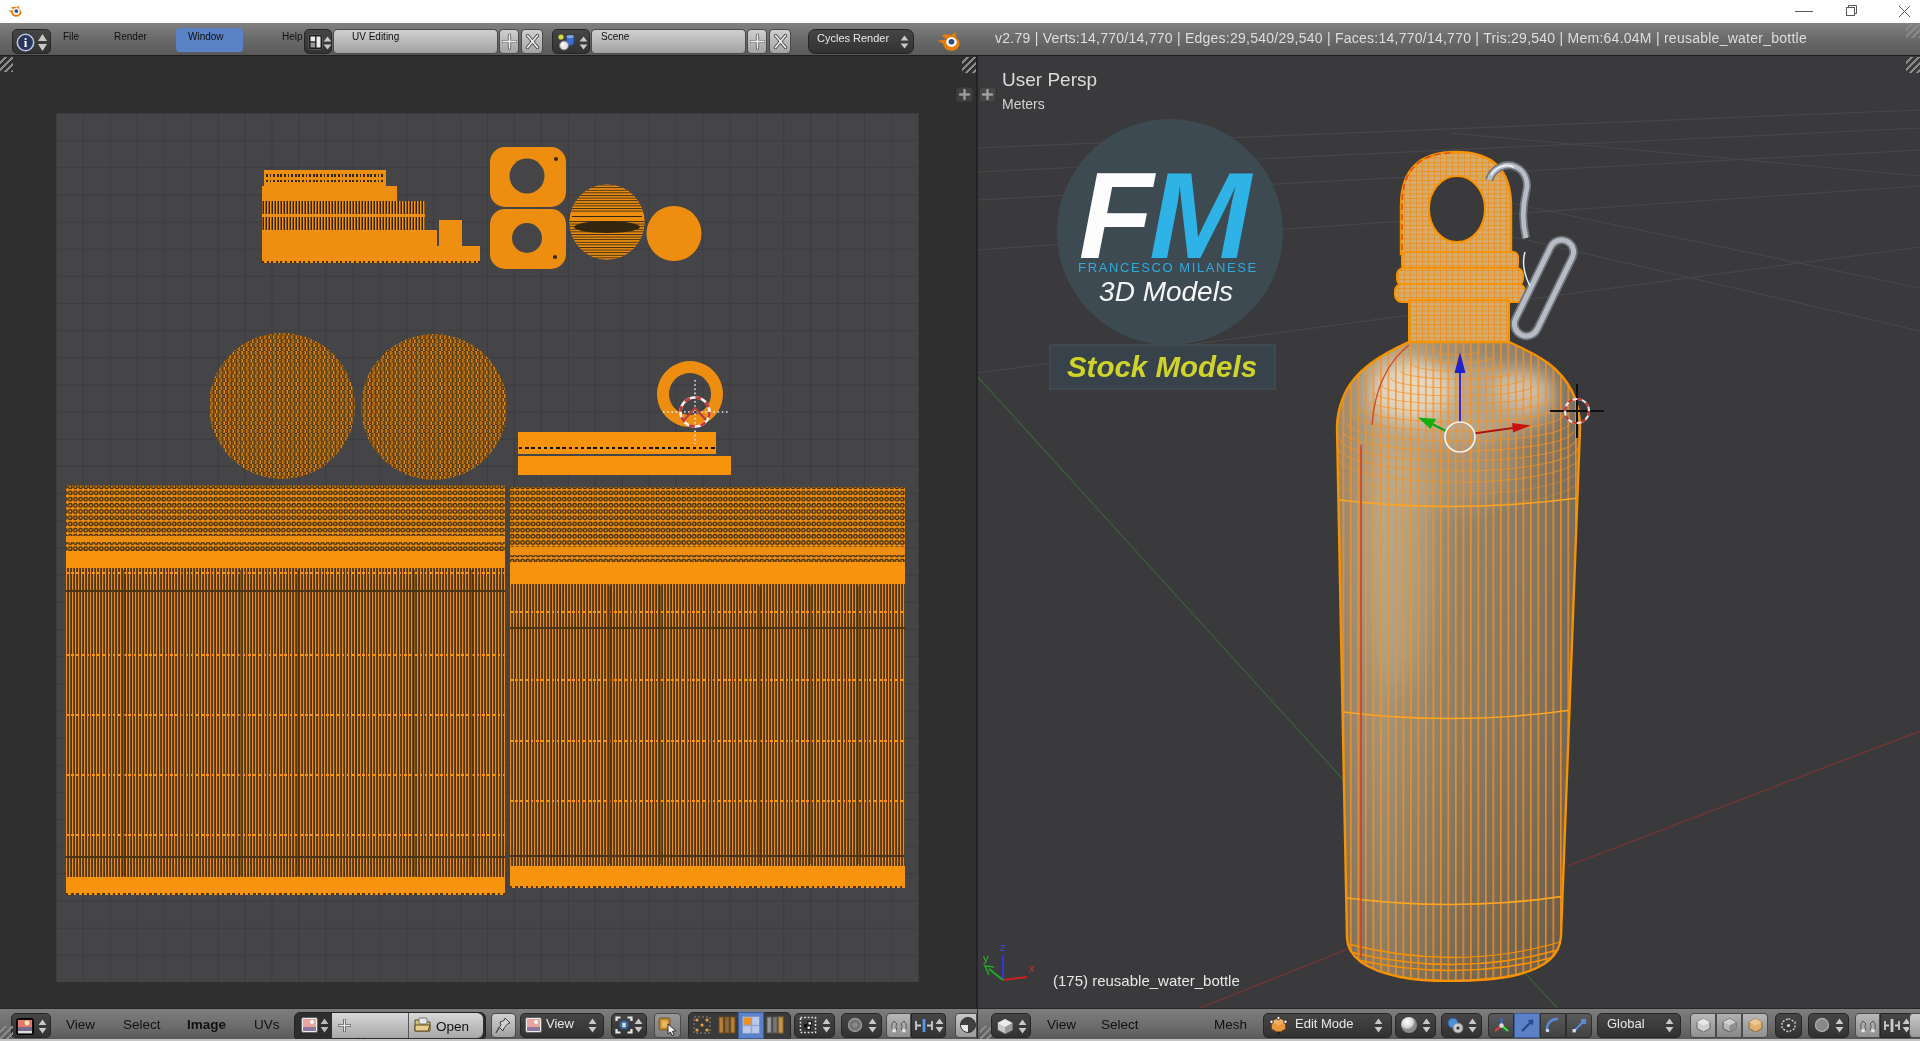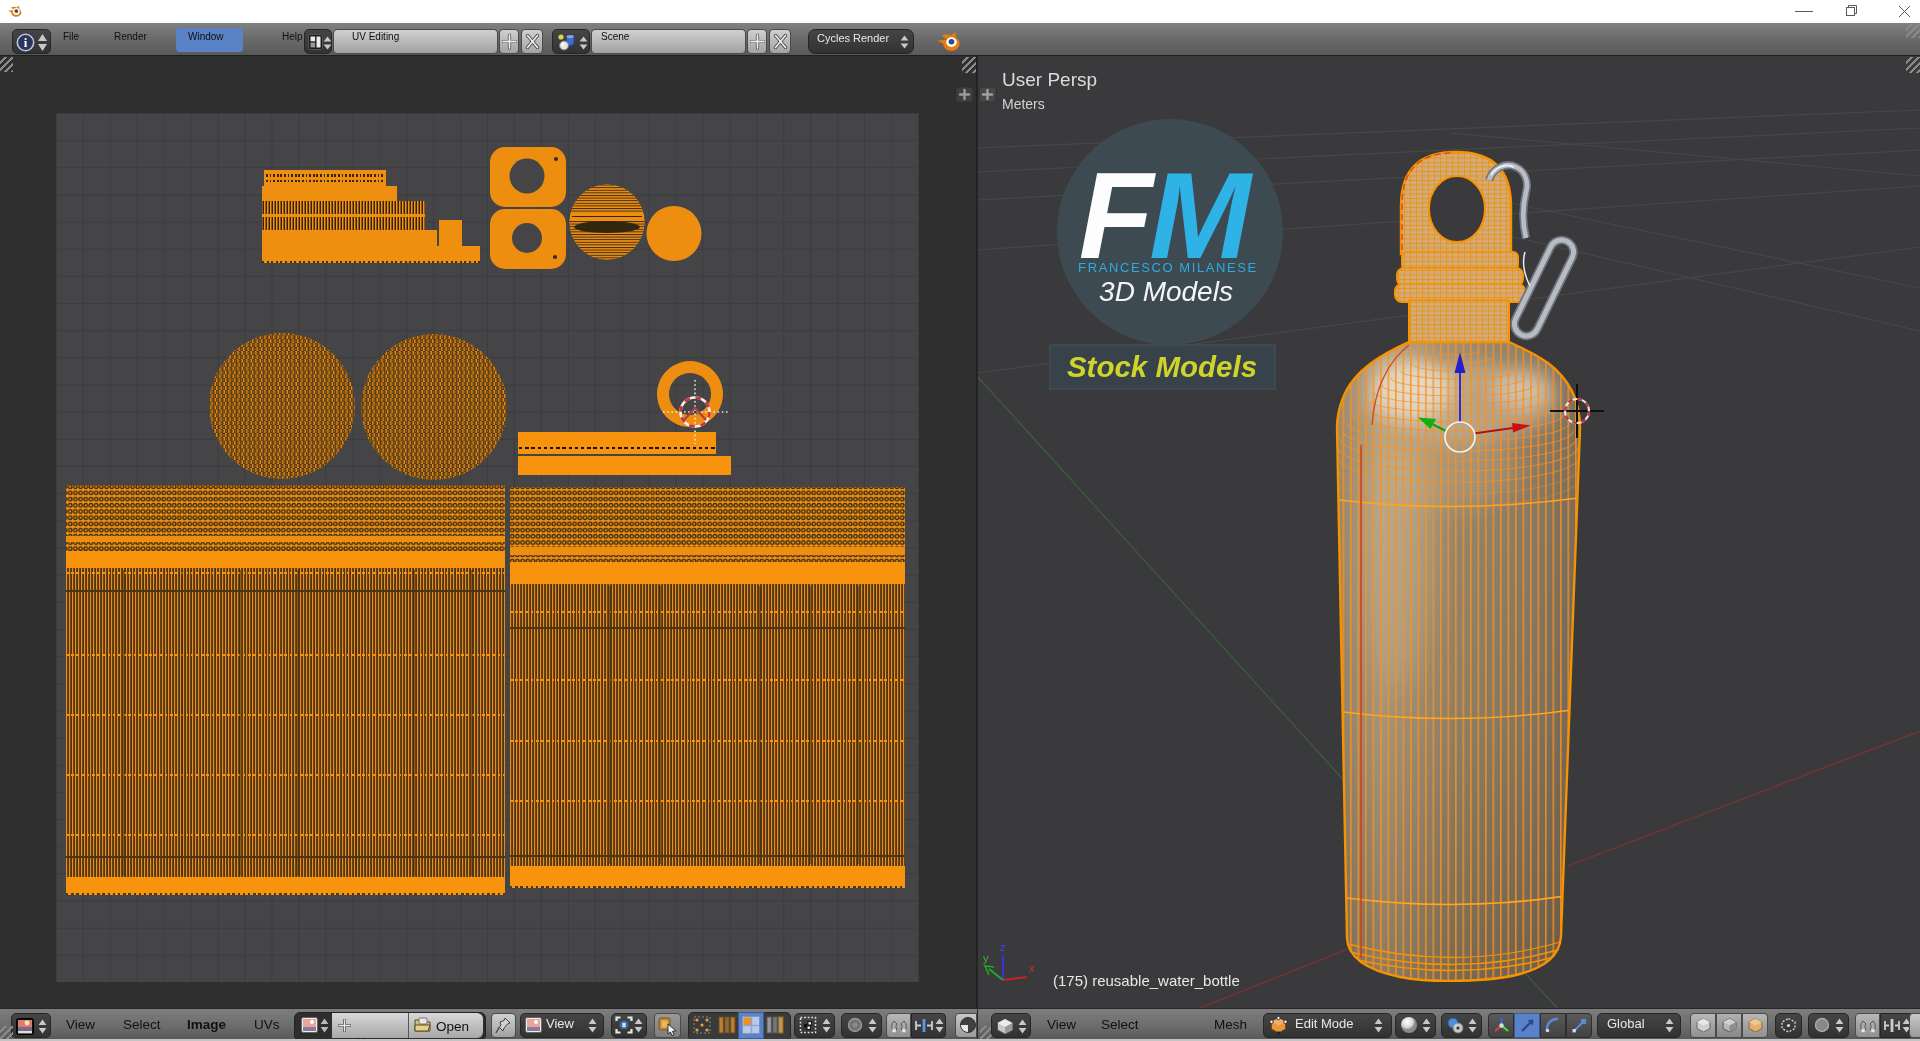--- a/index.html
+++ b/index.html
@@ -120,20 +120,21 @@
     <svg class="abs" style="left:900px;top:12px" width="9" height="14" viewBox="0 0 9 14">
       <path d="M4.5 0.5 L8.4 5.5 H0.6 Z" fill="#c9c9c9"></path>
       <path d="M4.5 13.5 L0.6 8.5 H8.4 Z" fill="#c9c9c9"></path>
     </svg>
 
     <svg class="abs" style="left:936px;top:7px" width="27" height="23" viewBox="0 0 27 23">
       <path d="M1.5 10.8 L10.8 9.6 L5.8 5.8 Q10.5 3.2 14.8 5.2 L19.4 2 L20 7.6 Q25.2 11.4 22.8 16.4 Q19.8 21.8 13.4 20.6 Q7.6 19.4 7.2 13.8 L1.5 10.8 Z" fill="#e87d0d"></path>
       <path d="M10.2 12.1 a5.3 4.9 0 1 0 10.6 0 a5.3 4.9 0 1 0 -10.6 0" fill="#fff"></path>
       <path d="M12.6 11.7 a2.9 2.7 0 1 0 5.8 0 a2.9 2.7 0 1 0 -5.8 0" fill="#2b4e8c"></path>
     </svg>
+    <div class="abs" style="left:995px;top:7px;font-size:14px;letter-spacing:0.25px;color:#dedede">v2.79 | Verts:14,770/14,770 | Edges:29,540/29,540 | Faces:14,770/14,770 | Tris:29,540 | Mem:64.04M | reusable_water_bottle</div>
     <div class="abs grip" style="left:1906px;top:1px;width:14px;height:14px;"></div>
   </div>
 
   <div class="abs" id="uvedit">
     <div class="abs" id="uvcanvas"></div>
   <svg class="abs" style="left:0;top:0" width="977" height="952" viewBox="0 56 977 952">
     <defs>
       <pattern id="pbar" width="3" height="8" patternUnits="userSpaceOnUse">
         <rect width="3" height="8" fill="#30230f"></rect>
           <rect x="0" width="1.5" height="8" fill="#f7920e"></rect>

